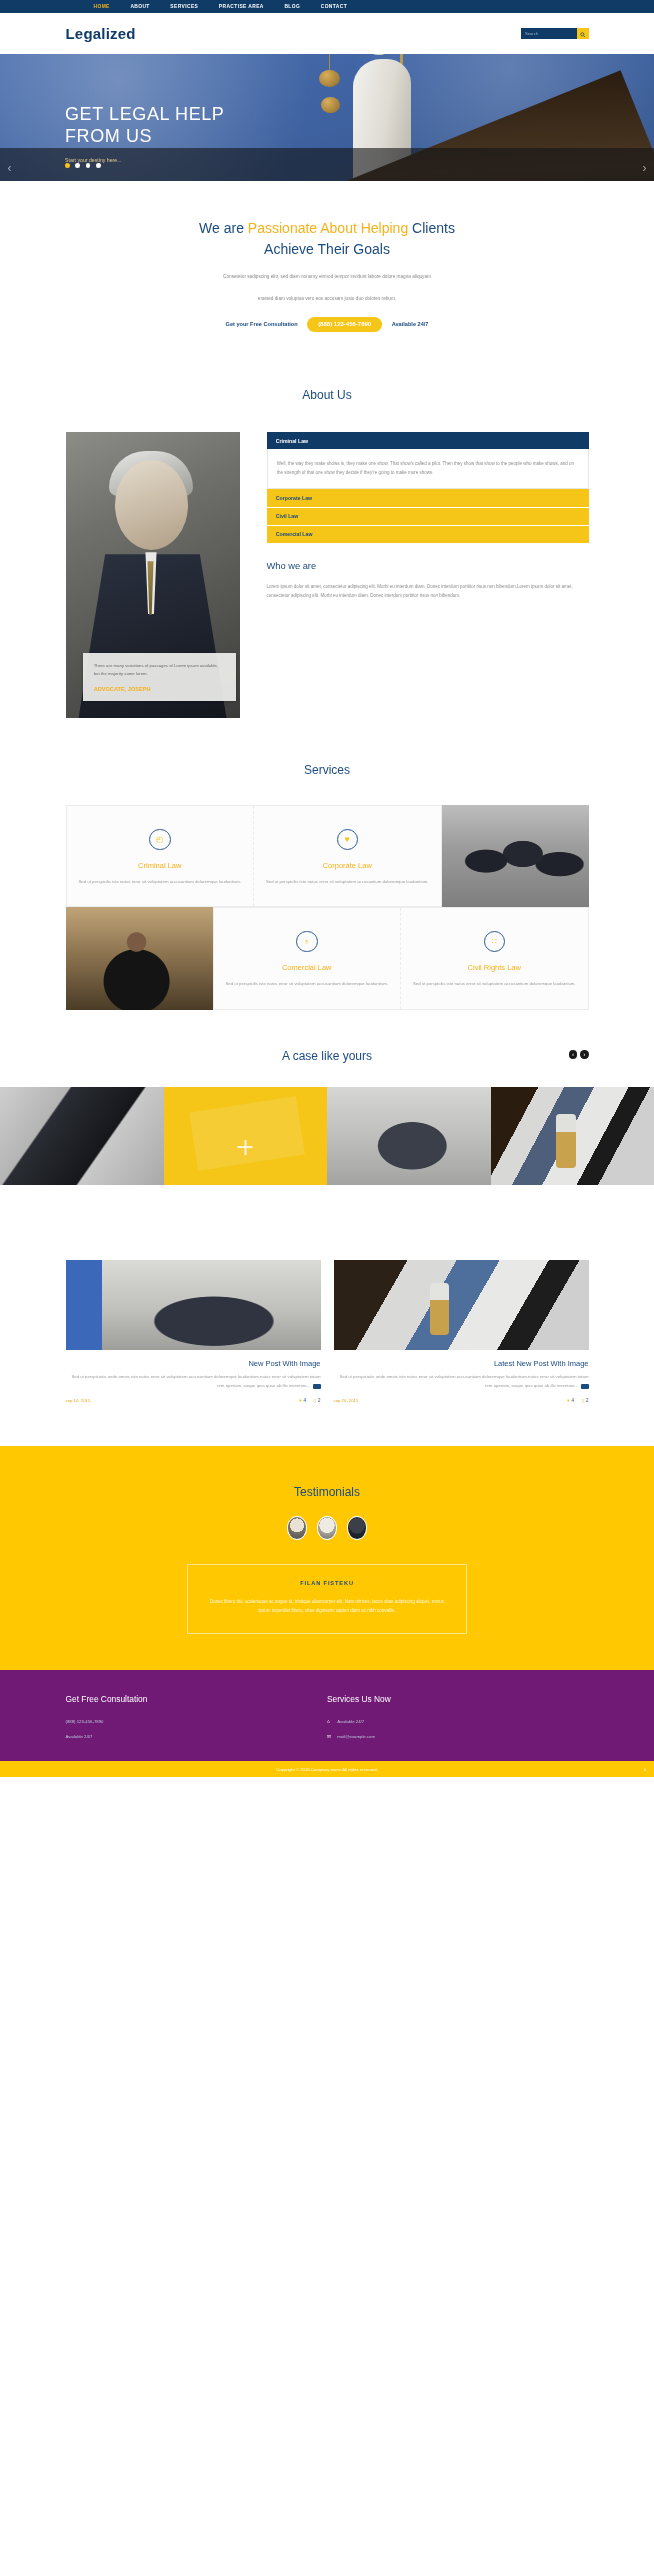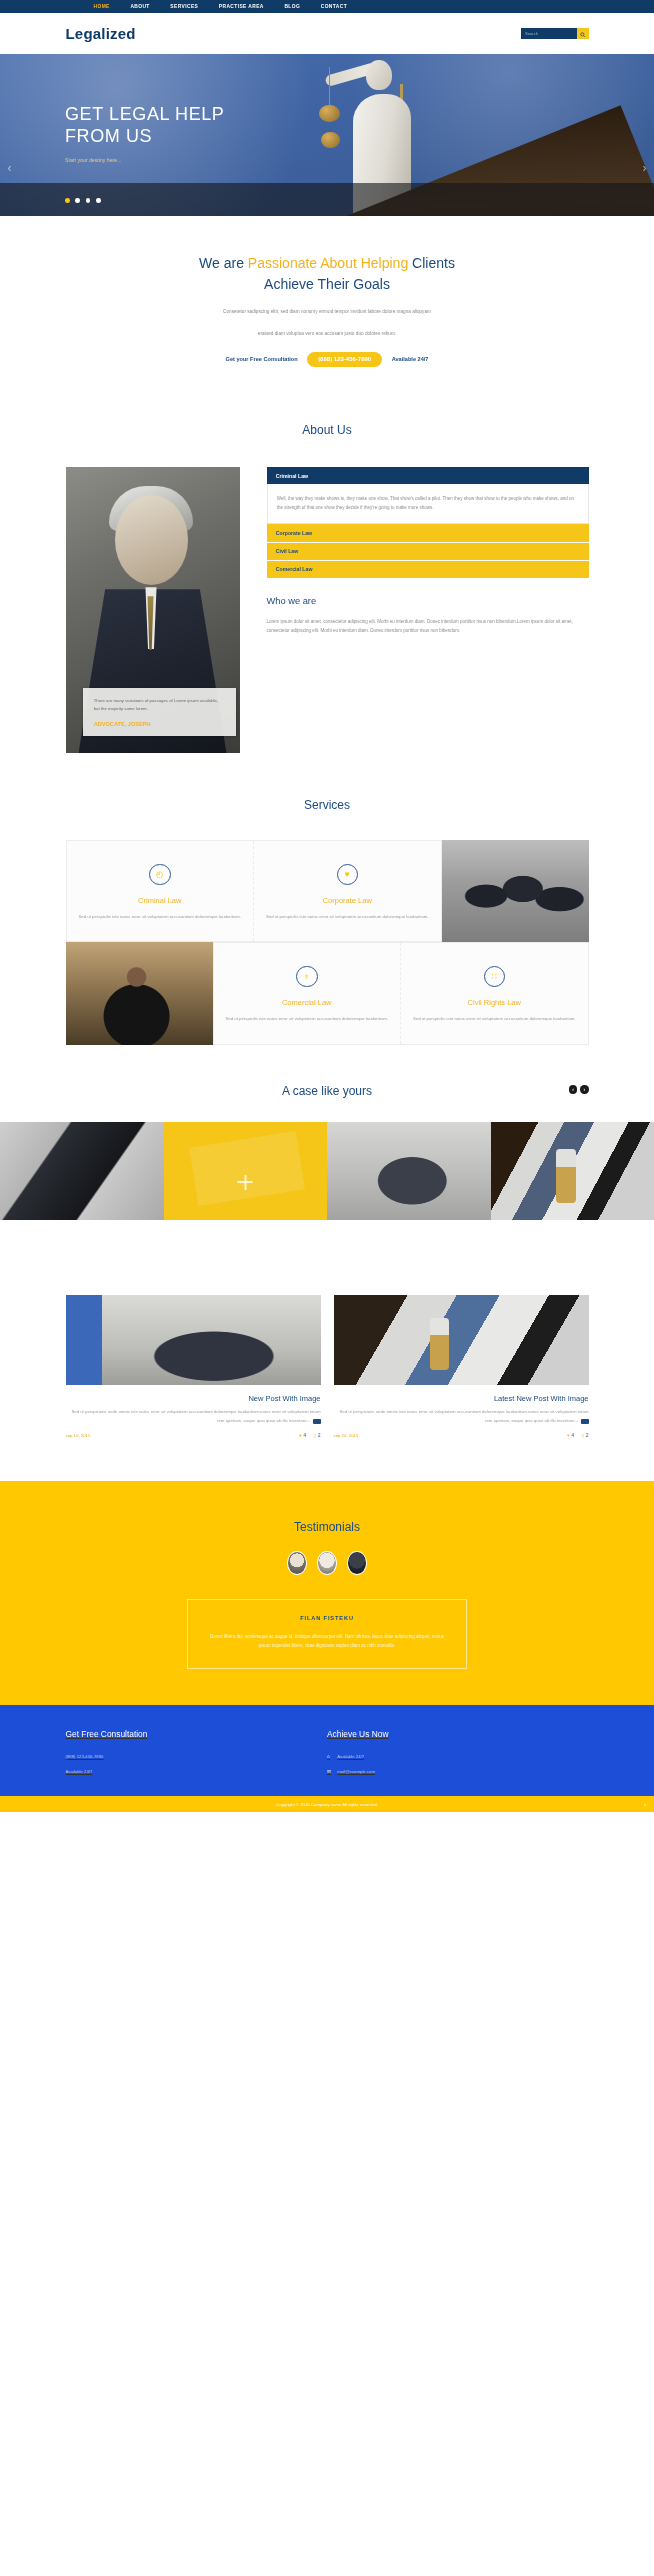--- a/index.html
+++ b/index.html
@@ -29,21 +29,21 @@
     color:#b8c6d6; font-size:4.1px; padding-left:3.7px;
     font-family:"Liberation Sans", sans-serif;
   }
   .searchbox input::placeholder { color:#9fb0c4; }
   .searchbtn {
     width:11.2px; height:10.3px; background:#f5c518; border:none; cursor:pointer;
     display:flex; align-items:center; justify-content:center;
   }
 
   
-  .hero { position:relative; height:162px; overflow:hidden; background:#3a5f9e; }
+  .hero { position:relative; height:127px; overflow:hidden; background:#3a5f9e; }
   .hero-sky {
     position:absolute; inset:0;
     background:
       radial-gradient(circle at 18% 22%, rgba(255,255,255,.25), transparent 35%),
       radial-gradient(circle at 78% 12%, rgba(255,255,255,.18), transparent 30%),
       linear-gradient(165deg,#4a6fae 0%,#3f63a2 45%,#39598f 100%);
   }
   .hero-roof {
     position:absolute; right:-18.7px; bottom:-18.7px; width:318px; height:140px;
     background:linear-gradient(200deg,#2a1d10 0%,#4b3723 40%,#241a11 70%,#120d08 100%);
@@ -274,21 +274,21 @@
   .av2 { background:radial-gradient(circle at 50% 38%,#f0ebe2 0 46%, #a9a49a 47%, #6c6862 100%); }
   .av3 { background:radial-gradient(circle at 50% 40%,#3b3f48 0 48%, #232730 49%, #13161c 100%); }
   .testi-box {
     width:280px; margin:24px auto 0; border:0.9px solid rgba(255,255,255,.55);
     padding:15px 17px 17px;
   }
   .testi-name { font-size:5.6px; color:#1b4b80; font-weight:700; letter-spacing:0.9px; }
   .testi-text { font-size:4.5px; color:#fff6d8; line-height:9.3px; margin-top:11.2px; }
 
   
-  .footer { background:#1d4ed8; padding:24px 0 22.4px;text-decoration:underline; }
+  .footer { background:#701a75; padding:24px 0 22.4px; }
   .footer-grid { display:flex; }
   .fcol { flex:1; padding-right:13px; }
   .fcol h3 { color:#fff; font-size:8.4px; font-weight:400; }
   .fline { display:flex; align-items:center; gap:4.7px; margin-top:10.3px; font-size:4.3px; color:#b9c6d6; }
   .fline:first-of-type { margin-top:15px; }
   .fi { color:#fff; font-size:4.7px; width:5.6px; display:inline-block; }
   .copybar {
     background:#ffc800; height:16px; display:flex; align-items:center; justify-content:center; position:relative;
   }
   .copybar span { font-size:4.3px; color:#fff; }
@@ -517,21 +517,21 @@
       <div class="fcol">
         <h3>Get Free Consultation</h3>
         <div class="fline">
           <span>(888) 123-456-7890</span>
         </div>
         <div class="fline">
           <span>Available 24/7</span>
         </div>
       </div>
       <div class="fcol">
-        <h3>Achieve Us Now</h3>
+        <h3>Services Us Now</h3>
         <div class="fline">
           <span class="fi">⌂</span>
           <span>Available 24/7</span>
         </div>
         <div class="fline">
           <span class="fi">✉</span>
           <span>mail@example.com</span>
         </div>
       </div>
     </div>

